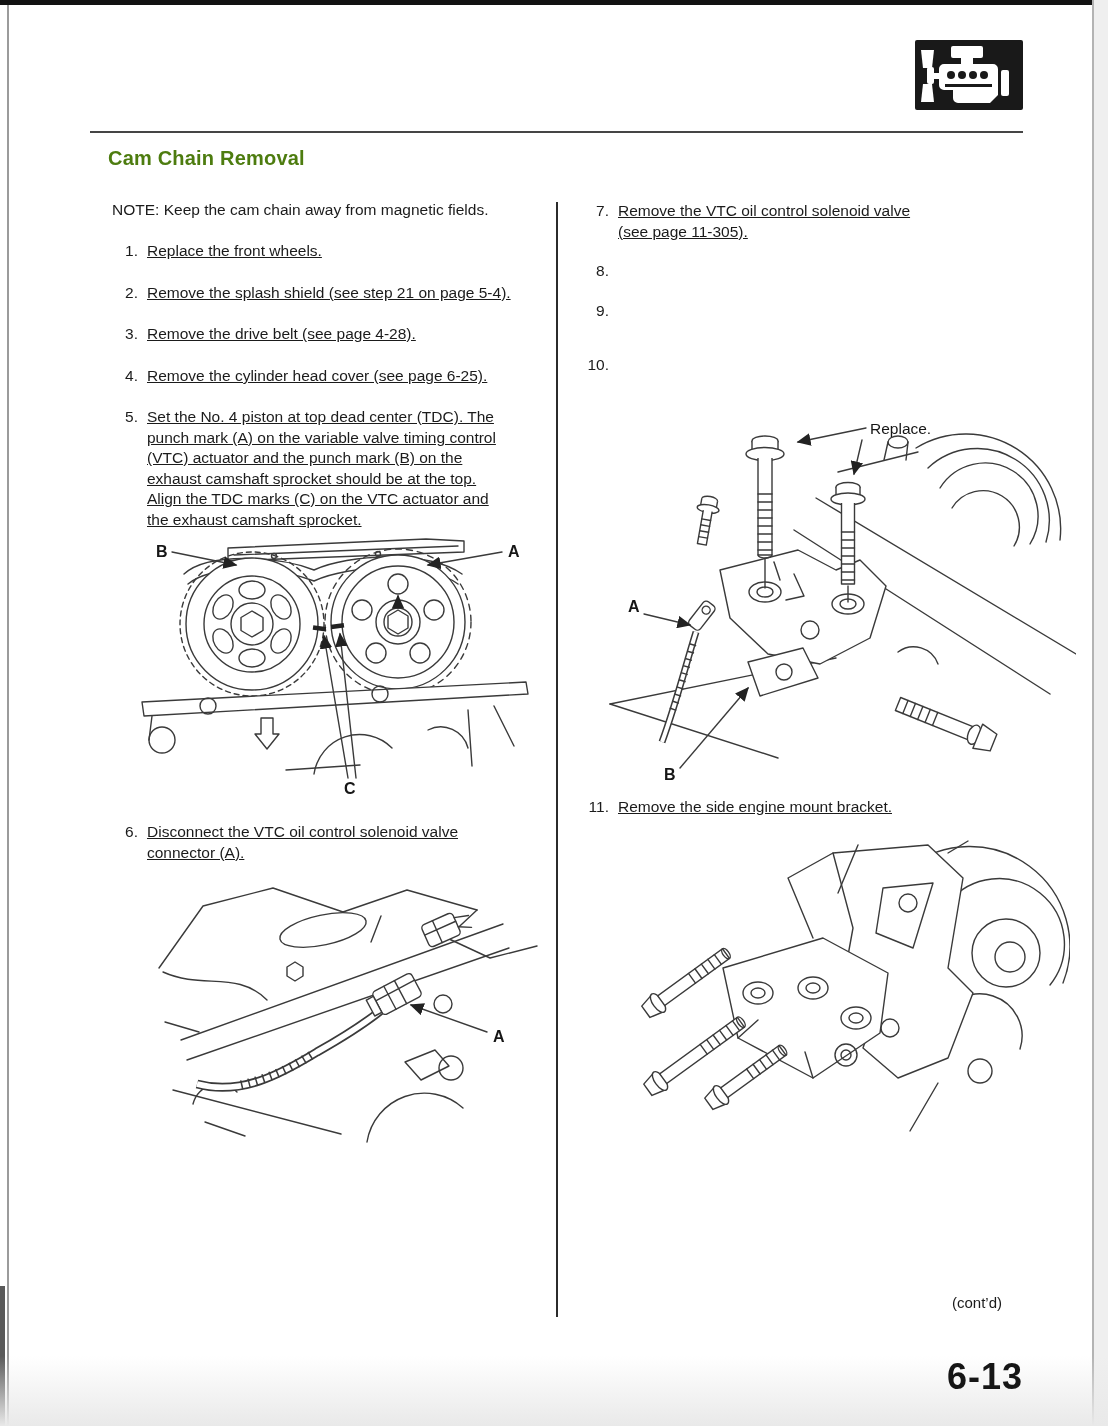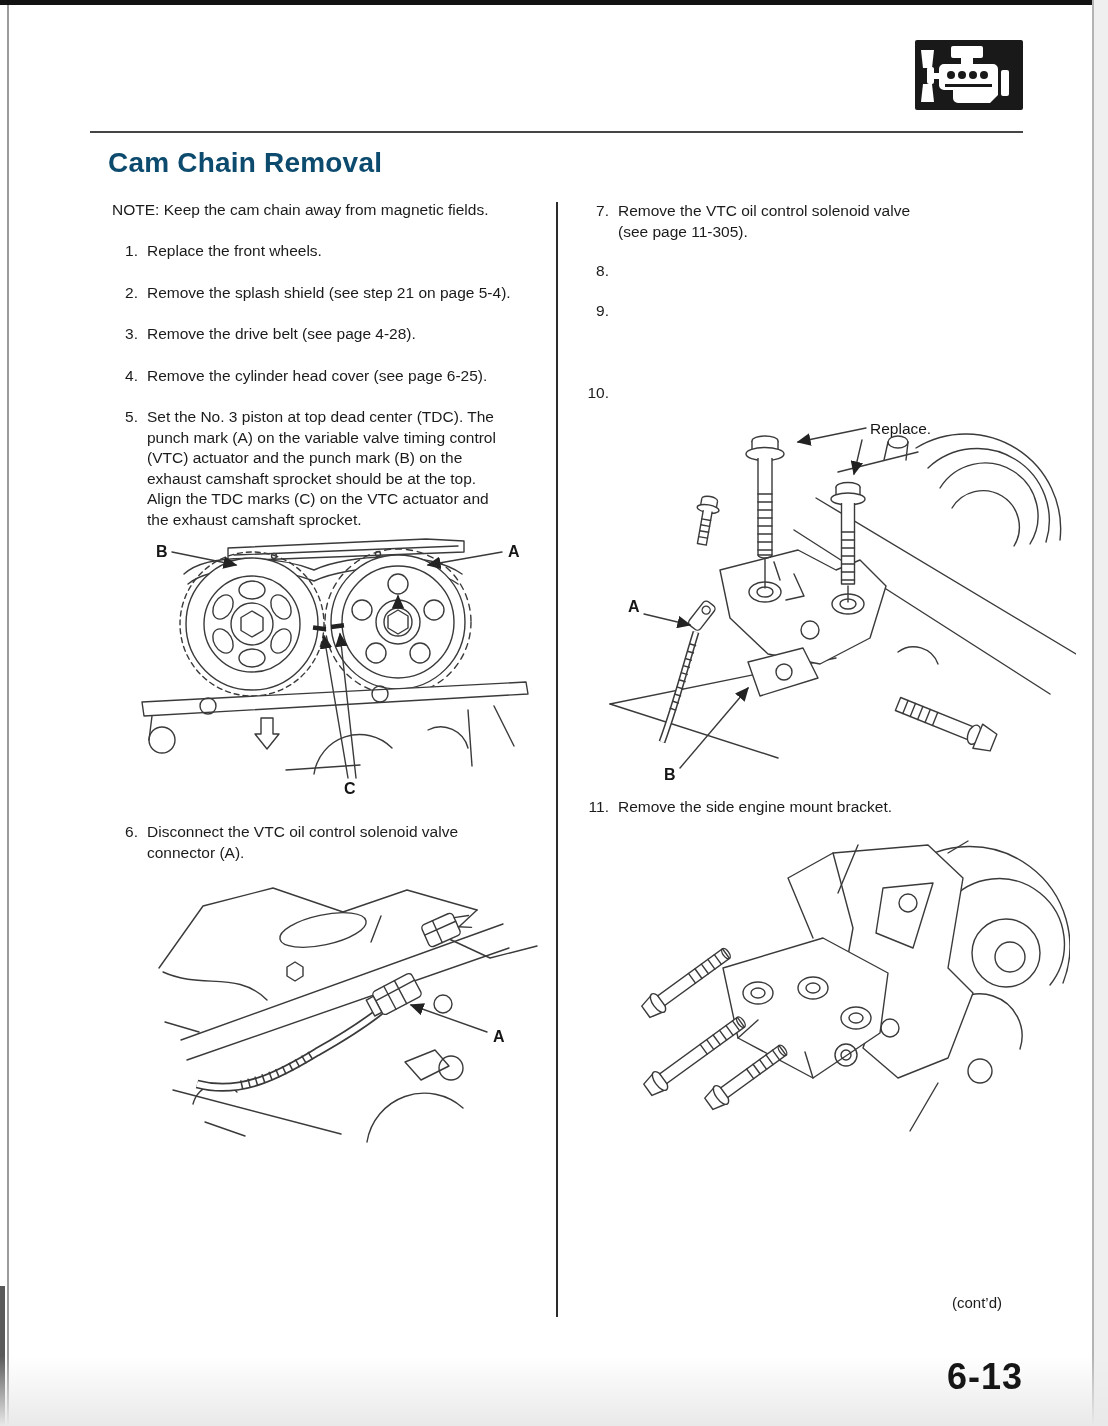--- a/index.html
+++ b/index.html
@@ -12,26 +12,26 @@
   .topbar{left:0;top:0;width:1108px;height:5px;background:#121212;}
   .leftline{left:7px;top:5px;width:2px;height:1421px;background:#9b9b9b;}
   .leftstub{left:0;bottom:0;width:5px;height:140px;background:#5a5a5a;}
   .rightline{left:1092px;top:0;width:2px;height:1426px;background:#b3b3b3;}
   .rightband{left:1094px;top:0;width:14px;height:1426px;background:#efefef;}
   .bottomband{left:0;bottom:0;width:1108px;height:70px;
     background:linear-gradient(to bottom, rgba(233,233,233,0), #e9e9e9);}
   .hrule{left:90px;top:131px;width:933px;height:2px;background:#454545;}
   .divider{left:556px;top:202px;width:2px;height:1115px;background:#2b2b2b;}
   
-  .title{left:108px;top:147px;font-size:28px;font-weight:bold;color:#0c4a6e;letter-spacing:.2px;}
+  .title{left:108px;top:147px;font-size:20px;font-weight:bold;color:#4d7c0f;letter-spacing:.2px;}
   .note{left:112px;top:200px;font-size:15.5px;line-height:20.5px;}
   .step{display:flex;font-size:15.5px;line-height:20.5px;color:#1b1b1b;}
   .step .num{flex:none;width:26px;text-align:right;}
   .rcol .num{width:30px;}
-  .step .txt{margin-left:9px;white-space:pre-line;}
+  .step .txt{margin-left:9px;white-space:pre-line;text-decoration:underline;}
   .contd{right:106px;top:1294px;font-size:15px;}
   .pagenum{right:85px;top:1356px;font-size:36px;font-weight:bold;letter-spacing:1px;color:#161616;}
   
   .engicon{left:915px;top:40px;width:108px;height:70px;background:#191919;border-radius:2px;}
   
   svg .ln{stroke:#3a3a3a;stroke-width:1.4;fill:none;stroke-linecap:round;stroke-linejoin:round;}
   svg .lnw{stroke:#3a3a3a;stroke-width:1.4;fill:#ffffff;stroke-linejoin:round;}
   svg .dk{fill:#222222;stroke:none;}
   svg text.fl{font-family:"Liberation Sans",sans-serif;font-size:16px;font-weight:bold;fill:#161616;}
   svg text.flr{font-family:"Liberation Sans",sans-serif;font-size:15.5px;font-weight:normal;fill:#161616;}
@@ -85,21 +85,21 @@
 <div class="abs step" style="left:112px;top:324px;width:440px;">
   <span class="num">3.</span>
   <span class="txt">Remove the drive belt (see page 4-28).</span>
 </div>
 <div class="abs step" style="left:112px;top:366px;width:440px;">
   <span class="num">4.</span>
   <span class="txt">Remove the cylinder head cover (see page 6-25).</span>
 </div>
 <div class="abs step" style="left:112px;top:407px;width:440px;">
   <span class="num">5.</span>
-  <span class="txt">Set the No. 3 piston at top dead center (TDC). The
+  <span class="txt">Set the No. 4 piston at top dead center (TDC). The
 punch mark (A) on the variable valve timing control
 (VTC) actuator and the punch mark (B) on the
 exhaust camshaft sprocket should be at the top.
 Align the TDC marks (C) on the VTC actuator and
 the exhaust camshaft sprocket.</span>
 </div>
 
 <svg class="abs" style="left:128px;top:534px;" width="412" height="272" viewBox="0 0 412 272">
   <defs>
     <marker id="ar1" markerWidth="11" markerHeight="9" refX="9" refY="4.5" orient="auto">
@@ -214,21 +214,21 @@
   <span class="num">7.</span>
   <span class="txt">Remove the VTC oil control solenoid valve
 (see page 11-305).</span>
 </div>
 <div class="abs step rcol" style="left:579px;top:261px;width:460px;">
   <span class="num">8.</span>
 </div>
 <div class="abs step rcol" style="left:579px;top:301px;width:460px;">
   <span class="num">9.</span>
 </div>
-<div class="abs step rcol" style="left:579px;top:383px;width:460px;">
+<div class="abs step rcol" style="left:579px;top:355px;width:460px;">
   <span class="num">10.</span>
 </div>
 
 <svg class="abs" style="left:598px;top:412px;" width="478" height="380" viewBox="0 0 478 380">
   <defs>
     <marker id="ar3" markerWidth="11" markerHeight="9" refX="9" refY="4.5" orient="auto">
       <path d="M0,0 L10,4.5 L0,9 z" fill="#222"></path>
     </marker>
   </defs>
 

